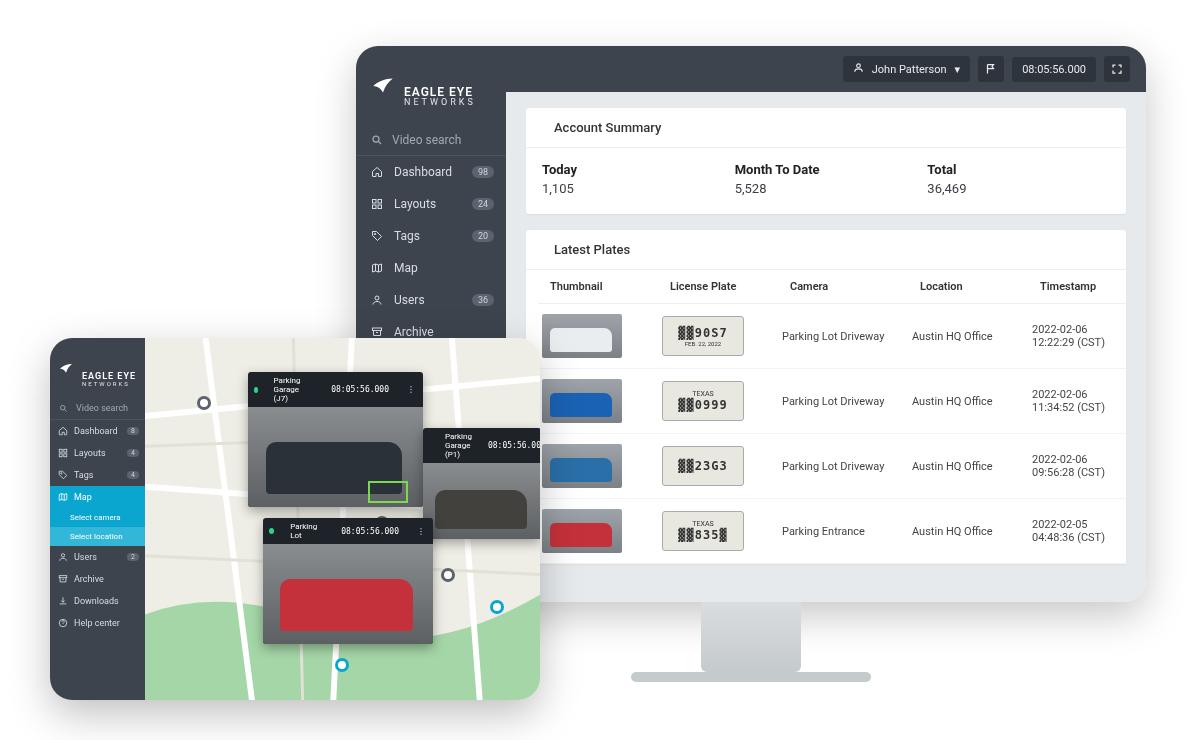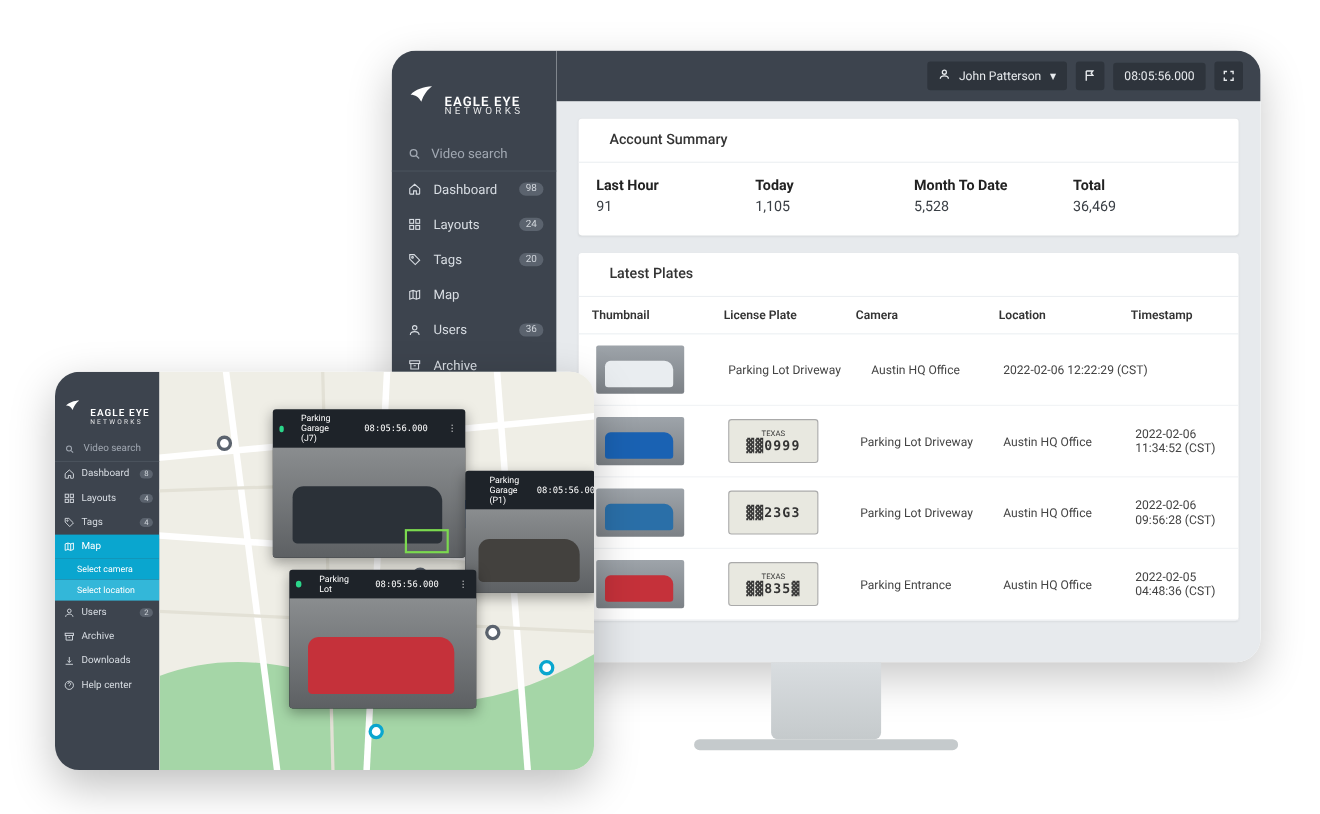--- a/index.html
+++ b/index.html
@@ -33,21 +33,21 @@
 .tb-chip { display:flex; align-items:center; gap:8px; background:#2e343c; color:#e8ebee; font-size:11px; padding:6px 10px; border-radius:3px; }
 .tb-ico { width:26px; height:26px; display:flex; align-items:center; justify-content:center; background:#2e343c; border-radius:3px; color:#e8ebee; }
 .m-body { flex:1; padding:16px 20px; overflow:hidden; }
 .panel { background:#fff; border-radius:3px; box-shadow:0 1px 2px rgba(0,0,0,.06); margin-bottom:16px; }
 .panel-h { padding:12px 28px; font-size:13px; color:#333; border-bottom:1px solid #eceff2; font-weight:500; }
 .summary-row { display:flex; padding:14px 16px 18px; gap:10px; }
 .summary-col { flex:1; }
 .summary-col .lbl { font-size:13px; font-weight:700; color:#222; margin-bottom:4px; }
 .summary-col .val { font-size:13px; color:#3a3f45; }
 
-.plates-head { display:flex; padding:10px 12px; font-size:11px; color:#333; font-weight:600; border-bottom:1px solid #eceff2; }
+.plates-head { display:flex; padding:10px 12px; font-size:11px; color:#333; font-weight:600; border-bottom:1px solid #eceff2;margin-left:12px; }
 .plates-row { display:flex; align-items:center; padding:10px 16px; border-bottom:1px solid #f1f3f5; font-size:11px; color:#444; }
 .col-thumb { width:120px; }
 .col-plate { width:120px; }
 .col-cam { width:130px; }
 .col-loc { width:120px; }
 .col-ts { flex:1; }
 .thumb { width:80px; height:44px; border-radius:2px; background:#888; position:relative; overflow:hidden; }
 .plate { width:82px; height:40px; background:#e8e8e0; border:1px solid #aaa; border-radius:3px; display:flex; flex-direction:column; align-items:center; justify-content:center; font-size:8px; color:#333; }
 .plate .big { font-family: monospace; font-size:12px; font-weight:700; letter-spacing:1px; }
 
@@ -185,24 +185,20 @@
             <svg width="12" height="12" viewBox="0 0 24 24" fill="none" stroke="currentColor" stroke-width="2.5">
               <path d="M4 9V4h5M20 9V4h-5M4 15v5h5M20 15v5h-5"></path>
             </svg>
           </div>
       </div>
       <div class="m-body">
         <div class="panel">
           <div class="panel-h">Account Summary</div>
           <div class="summary-row" id="summary-row">
               <div class="summary-col">
-                <div class="lbl">Last Hour</div>
-                <div class="val">91</div>
-              </div>
-              <div class="summary-col">
                 <div class="lbl">Today</div>
                 <div class="val">1,105</div>
               </div>
               <div class="summary-col">
                 <div class="lbl">Month To Date</div>
                 <div class="val">5,528</div>
               </div>
               <div class="summary-col">
                 <div class="lbl">Total</div>
                 <div class="val">36,469</div>
@@ -216,20 +212,26 @@
             <div class="col-plate">License Plate</div>
             <div class="col-cam">Camera</div>
             <div class="col-loc">Location</div>
             <div class="col-ts">Timestamp</div>
           </div>
           <div id="plates-rows">
               <div class="plates-row">
                 <div class="col-thumb">
                   <div class="thumb" style="background:linear-gradient(#9ea4aa,#7c8186)">
                     <div class="car-body" style="left:8px;top:14px;width:62px;height:24px;background:#e9edf0;border-radius:5px 8px 3px 3px"></div>
+                  </div>
+                </div>
+                <div class="col-plate">
+                  <div class="plate">
+                    <span class="big">▓▓90S7</span>
+                    <span style="font-size:6px">FEB. 22, 2022</span>
                   </div>
                 </div>
                 <div class="col-cam">Parking Lot Driveway</div>
                 <div class="col-loc">Austin HQ Office</div>
                 <div class="col-ts">2022-02-06 12:22:29 (CST)</div>
               </div>
               <div class="plates-row">
                 <div class="col-thumb">
                   <div class="thumb" style="background:linear-gradient(#9ea4aa,#7c8186)">
                     <div class="car-body" style="left:8px;top:14px;width:62px;height:24px;background:#1a62b3;border-radius:5px 8px 3px 3px"></div>

